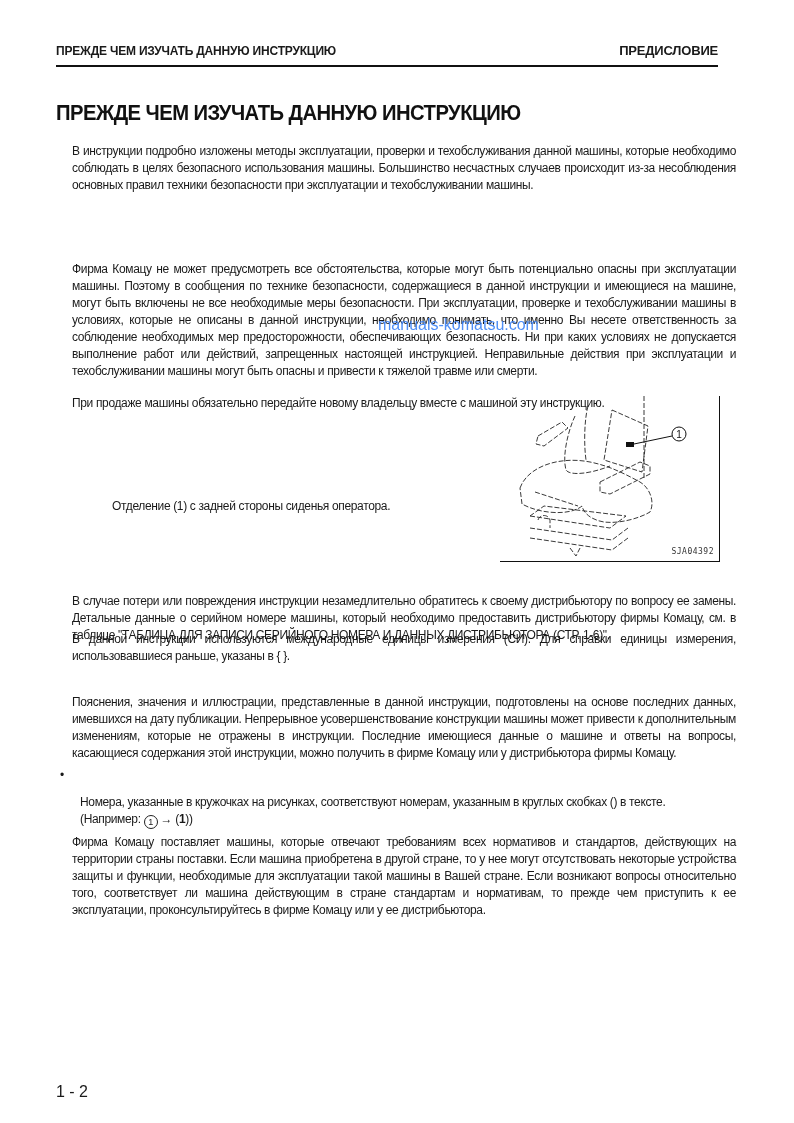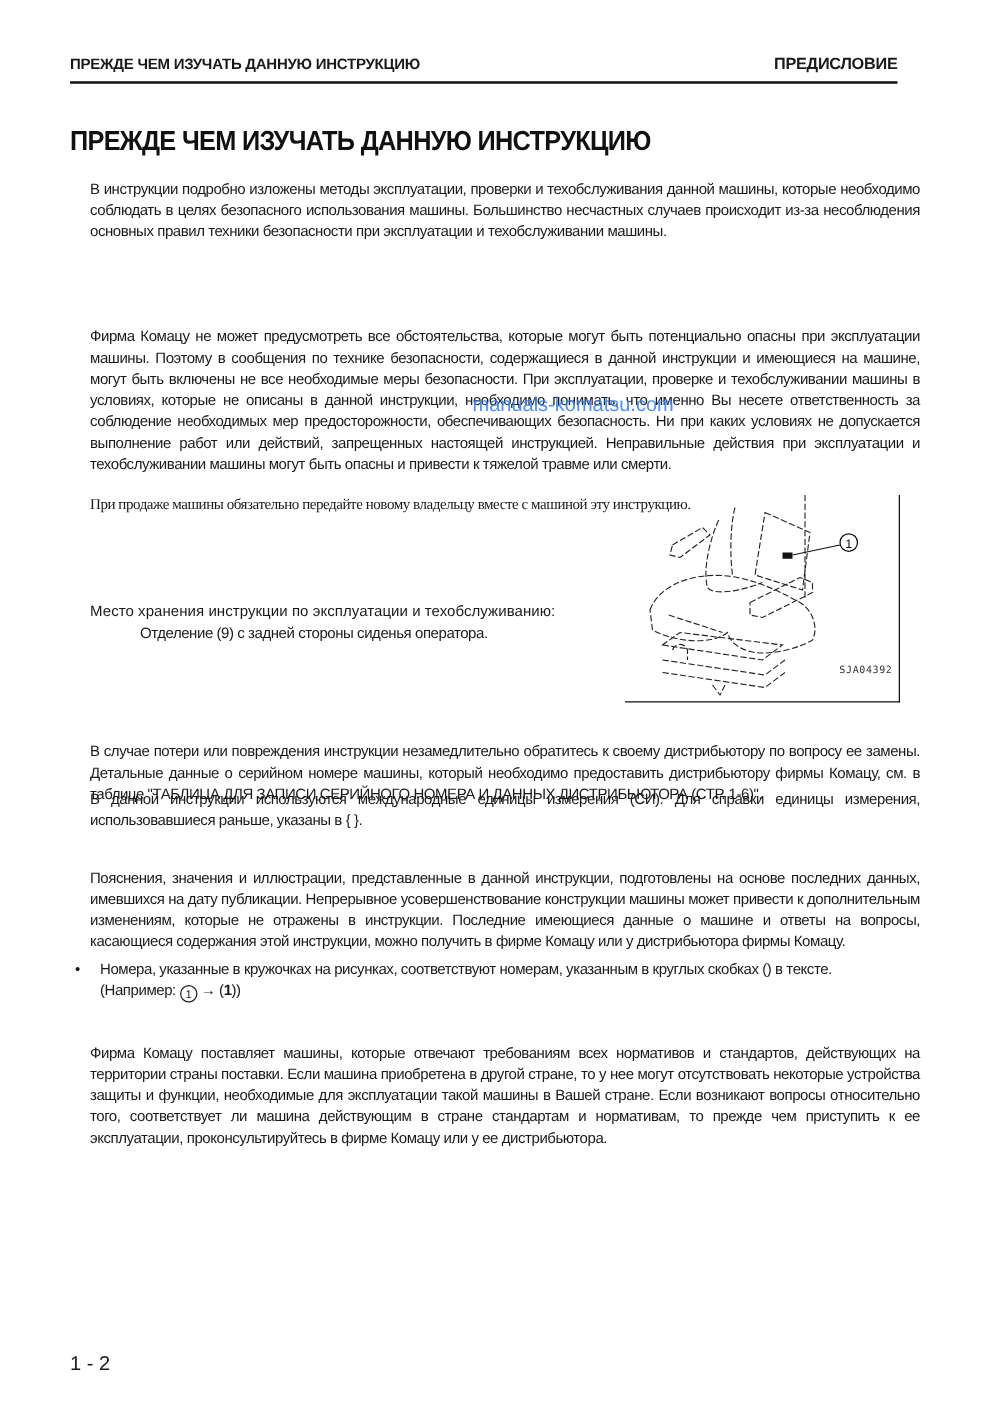--- a/index.html
+++ b/index.html
@@ -15,38 +15,38 @@
   .page-title { position: absolute; left: 56px; top: 100px; font-size: 22px; font-weight: bold;
                 letter-spacing: -0.6px; margin: 0; color: #111; transform: scaleX(0.92); transform-origin: left top; }
 
   .para { position: absolute; left: 56px; width: 664px; font-size: 12px; line-height: 17px; margin: 16px;
           text-align: justify; letter-spacing: -0.35px; }
   .para-narrow { width: 384px; letter-spacing: 0.05px; }
 
   .p1 { top: 127px; }
   .p2 { top: 186px; }
   .p3 { top: 245px; }
-  .p4a { top: 379px; font-family: Liberation Serif, serif; }
+  .p4a { top: 379px; }
   .p4b { top: 396px; }
   .p5 { top: 465px; }
   .p5b { top: 482px; left: 96px; width: 380px; }
   .p6 { top: 577px; }
   .p7 { top: 615px; }
   .p8 { top: 678px; }
   .bullet { position: absolute; left: 60px; top: 767px; width: 660px; font-size: 12px; line-height: 17px; letter-spacing: -0.35px; }
   .bullet .dot { position: absolute; left: 0; top: 0; }
-  .bullet .btext { position: absolute; left: 20px; width: 640px; }
+  .bullet .btext { position: absolute; left: 20px; width: 640px; margin-top: 27px; }
   .circ { display: inline-block; width: 12px; height: 12px; border: 1px solid #222; border-radius: 50%;
           font-size: 9px; line-height: 12px; text-align: center; vertical-align: -2px; }
   .p9 { top: 818px; }
 
   .figure { position: absolute; left: 500px; top: 396px; width: 220px; height: 166px; }
   .figure .frame-r { position: absolute; right: 0; top: 0; width: 1px; height: 166px; background: #111; }
   .figure .frame-b { position: absolute; left: 0; bottom: 0; width: 220px; height: 1px; background: #111; }
-  .figure .fig-code { position: absolute; right: 6px; bottom: 22px; font-size: 8px; color: #333; letter-spacing: 0.5px; font-family: "DejaVu Sans Mono", monospace; }
+  .figure .fig-code { position: absolute; right: 6px; bottom: 6px; font-size: 8px; color: #333; letter-spacing: 0.5px; font-family: "DejaVu Sans Mono", monospace; }
   .figure svg { position: absolute; left: 0; top: 0; }
 
   .watermark { position: absolute; left: 378px; top: 316px; font-size: 16px; color: #3b82f6;
                letter-spacing: 0px; white-space: nowrap; opacity: 0.9; }
 
   .page-number { position: absolute; left: 56px; top: 1083px; font-size: 16px; }
 </style>
 </head>
 <body>
 
@@ -56,22 +56,21 @@
     <span class="left">ПРЕЖДЕ ЧЕМ ИЗУЧАТЬ ДАННУЮ ИНСТРУКЦИЮ</span>
     <span class="right">ПРЕДИСЛОВИЕ</span>
   </div>
   <div class="header-rule"></div>
 
   <h1 class="page-title">ПРЕЖДЕ ЧЕМ ИЗУЧАТЬ ДАННУЮ ИНСТРУКЦИЮ</h1>
 
   <p class="para p1">В инструкции подробно изложены методы эксплуатации, проверки и техобслуживания данной машины, которые необходимо соблюдать в целях безопасного использования машины. Большинство несчастных случаев происходит из-за несоблюдения основных правил техники безопасности при эксплуатации и техобслуживании машины.</p>
   <p class="para p3">Фирма Комацу не может предусмотреть все обстоятельства, которые могут быть потенциально опасны при эксплуатации машины. Поэтому в сообщения по технике безопасности, содержащиеся в данной инструкции и имеющиеся на машине, могут быть включены не все необходимые меры безопасности. При эксплуатации, проверке и техобслуживании машины в условиях, которые не описаны в данной инструкции, необходимо понимать, что именно Вы несете ответственность за соблюдение необходимых мер предосторожности, обеспечивающих безопасность. Ни при каких условиях не допускается выполнение работ или действий, запрещенных настоящей инструкцией. Неправильные действия при эксплуатации и техобслуживании машины могут быть опасны и привести к тяжелой травме или смерти.</p>
   <p class="para p4a">При продаже машины обязательно передайте новому владельцу вместе с машиной эту инструкцию.</p>
-  <p class="para para-narrow p5">Место хранения инструкции по эксплуатации и техобслуживанию:</p>
-  <p class="para p5b">Отделение (9) с задней стороны сиденья оператора.</p>
+  <p class="para p5b">Отделение (1) с задней стороны сиденья оператора.</p>
 
   <div class="figure">
     <svg width="220" height="166" viewBox="0 0 220 166">
       <g fill="none" stroke="#222" stroke-width="0.9" stroke-dasharray="5 2">
 
         <path d="M75 20 C68 35 62 60 66 74 C70 80 90 78 110 70"></path>
         <path d="M88 10 C84 25 84 50 86 64"></path>
         <path d="M112 14 L148 30 L142 76 L104 64 Z"></path>
 
         <path d="M38 40 L62 26 L68 32 L44 50 L36 48 Z"></path>

